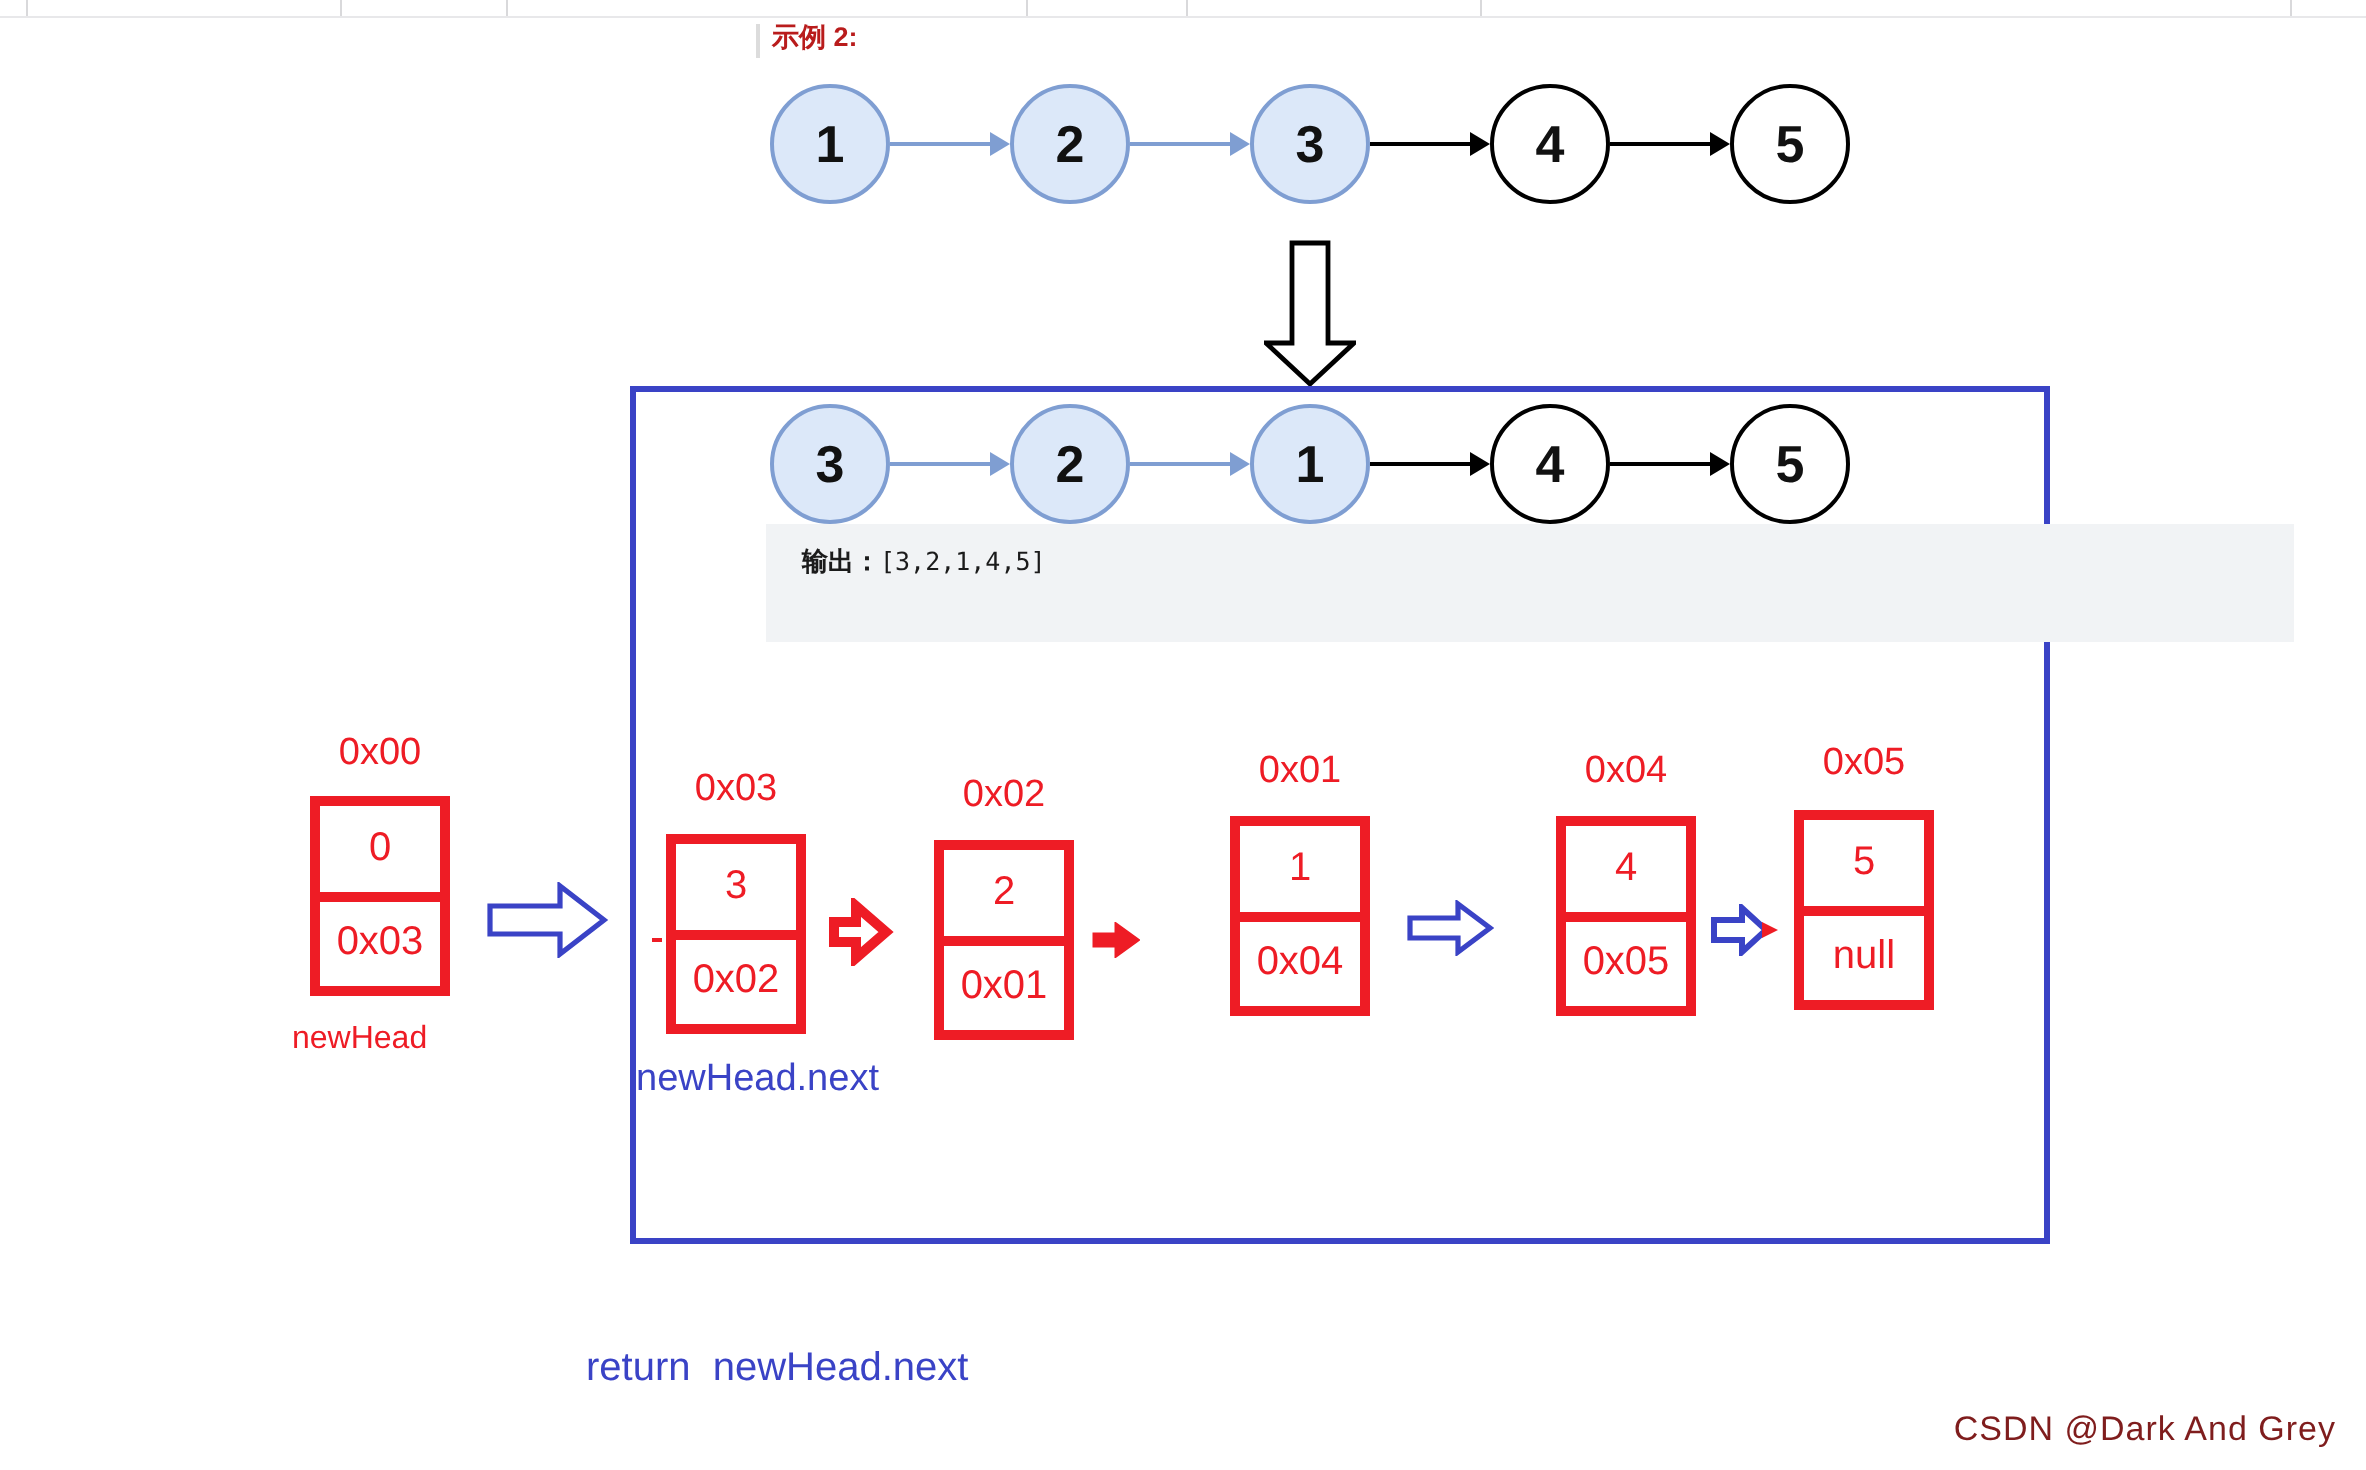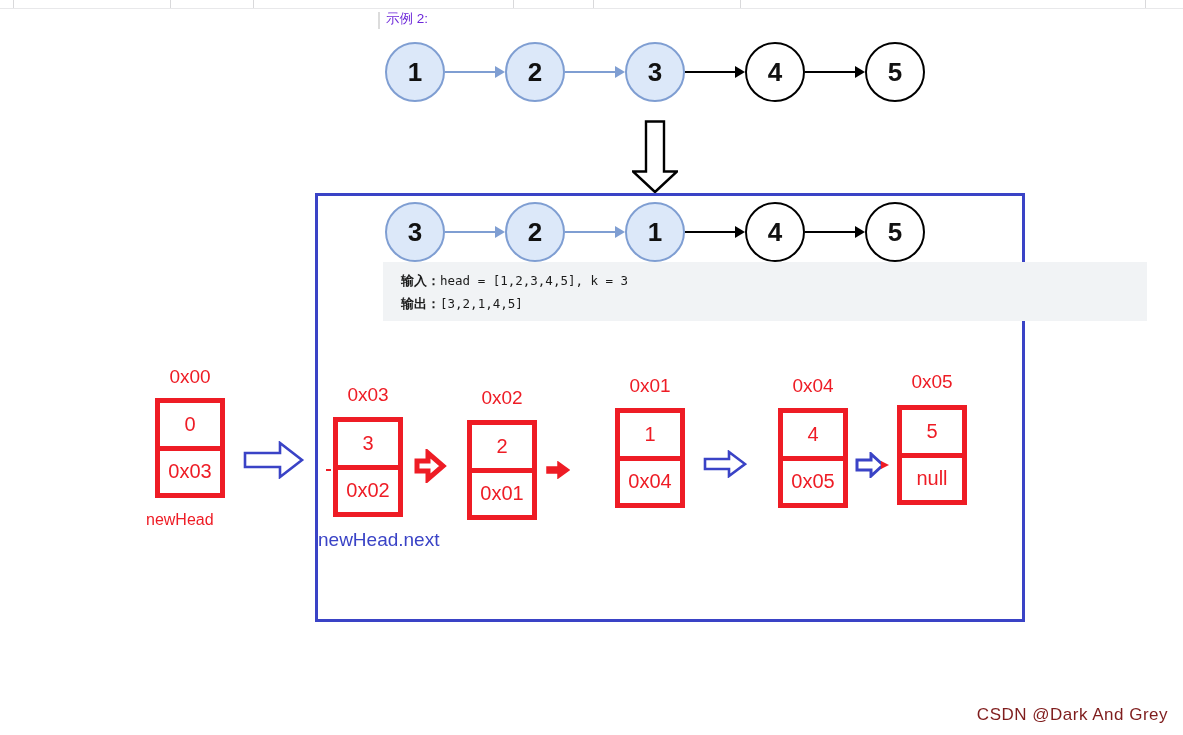--- a/index.html
+++ b/index.html
@@ -12,21 +12,21 @@
   html,body{margin:0;padding:0;background:#fff;}
   .page{
     position:relative;width:1183px;height:735px;background:#fff;overflow:hidden;
     font-family:"Liberation Sans",sans-serif;
   }
   
   .topline{position:absolute;left:0;top:8px;width:100%;height:1px;background:#e8e8ea;}
   .tick{position:absolute;top:0;width:1px;height:8px;background:#d9d9db;}
   
   .qbar{position:absolute;left:378px;top:12px;width:2px;height:17px;background:#dcdcdc;}
-  .example-label{position:absolute;left:386px;top:10px;font-size:13.5px;font-weight:normal;color:#6d28d9;}
+  .example-label{position:absolute;left:386px;top:10px;font-size:13.5px;font-weight:bold;color:#b91c1c;}
   
   .node{
     position:absolute;width:60px;height:60px;border-radius:50%;box-sizing:border-box;
     display:flex;align-items:center;justify-content:center;
     font-weight:bold;font-size:26px;color:#111;background:#fff;border:2px solid #000;
   }
   .node.blue{background:var(--node-fill);border-color:var(--node-border);}
   
   .harrow{position:absolute;display:flex;align-items:center;height:12px;}
   .harrow .line{height:2px;flex:1;}
@@ -115,21 +115,20 @@
   <div class="harrow c-black" style="left:685px;top:226px;width:60px">
       <span class="line"></span>
       <span class="head"></span>
     </div>
   <div class="harrow c-black" style="left:805px;top:226px;width:60px">
       <span class="line"></span>
       <span class="head"></span>
     </div>
 
   <div class="iobox">
-    <div class="ioline"><span class="iolabel">输入：</span><span class="ioval">head = [1,2,3,4,5], k = 3</span></div>
     <div class="ioline"><span class="iolabel">输出：</span><span class="ioval">[3,2,1,4,5]</span></div>
   </div>
 
   <div class="addr-label" style="left:155px;top:366px">0x00</div>
   <div class="membox" style="left:155px;top:398px">
     <div class="cell">0</div>
     <div class="cell">0x03</div>
   </div>
   <div class="red-label" style="left:146px;top:511px">newHead</div>
 
@@ -179,15 +178,16 @@
     <path d="M2 8 H16 V2 L28 13 L16 24 V18 H2 Z" fill="#fff" stroke="#3a43c6" stroke-width="3"></path>
     <path d="M26 9 L34 13 L26 17 Z" fill="#ee1c25"></path>
   </svg>
 
   <div class="addr-label" style="left:897px;top:371px">0x05</div>
   <div class="membox" style="left:897px;top:405px">
     <div class="cell">5</div>
     <div class="cell">null</div>
   </div>
 
+  <div class="return-line">return  newHead.next</div>
   <div class="watermark">CSDN @Dark And Grey</div>
 
 </div>
 
 </body></html>

